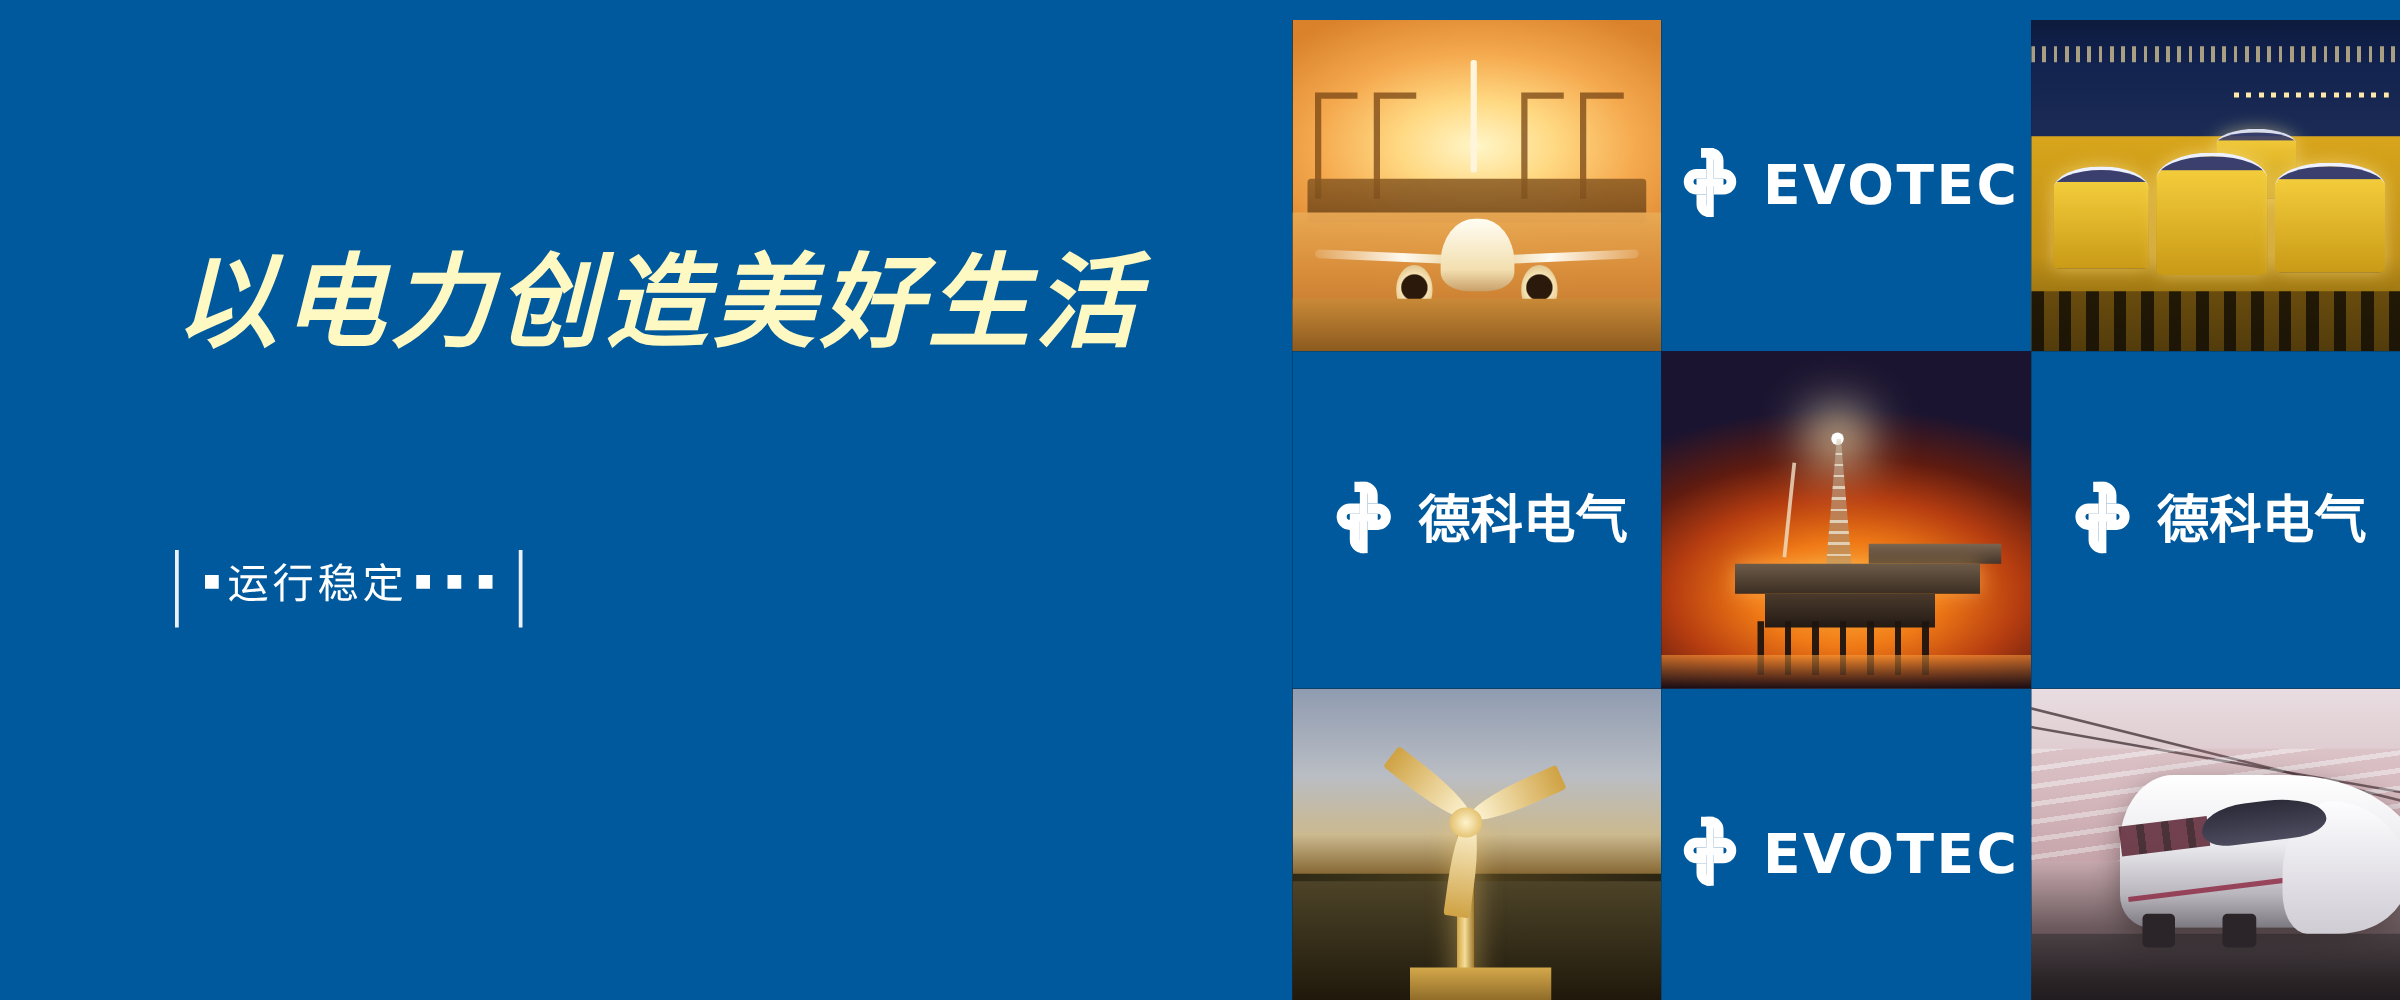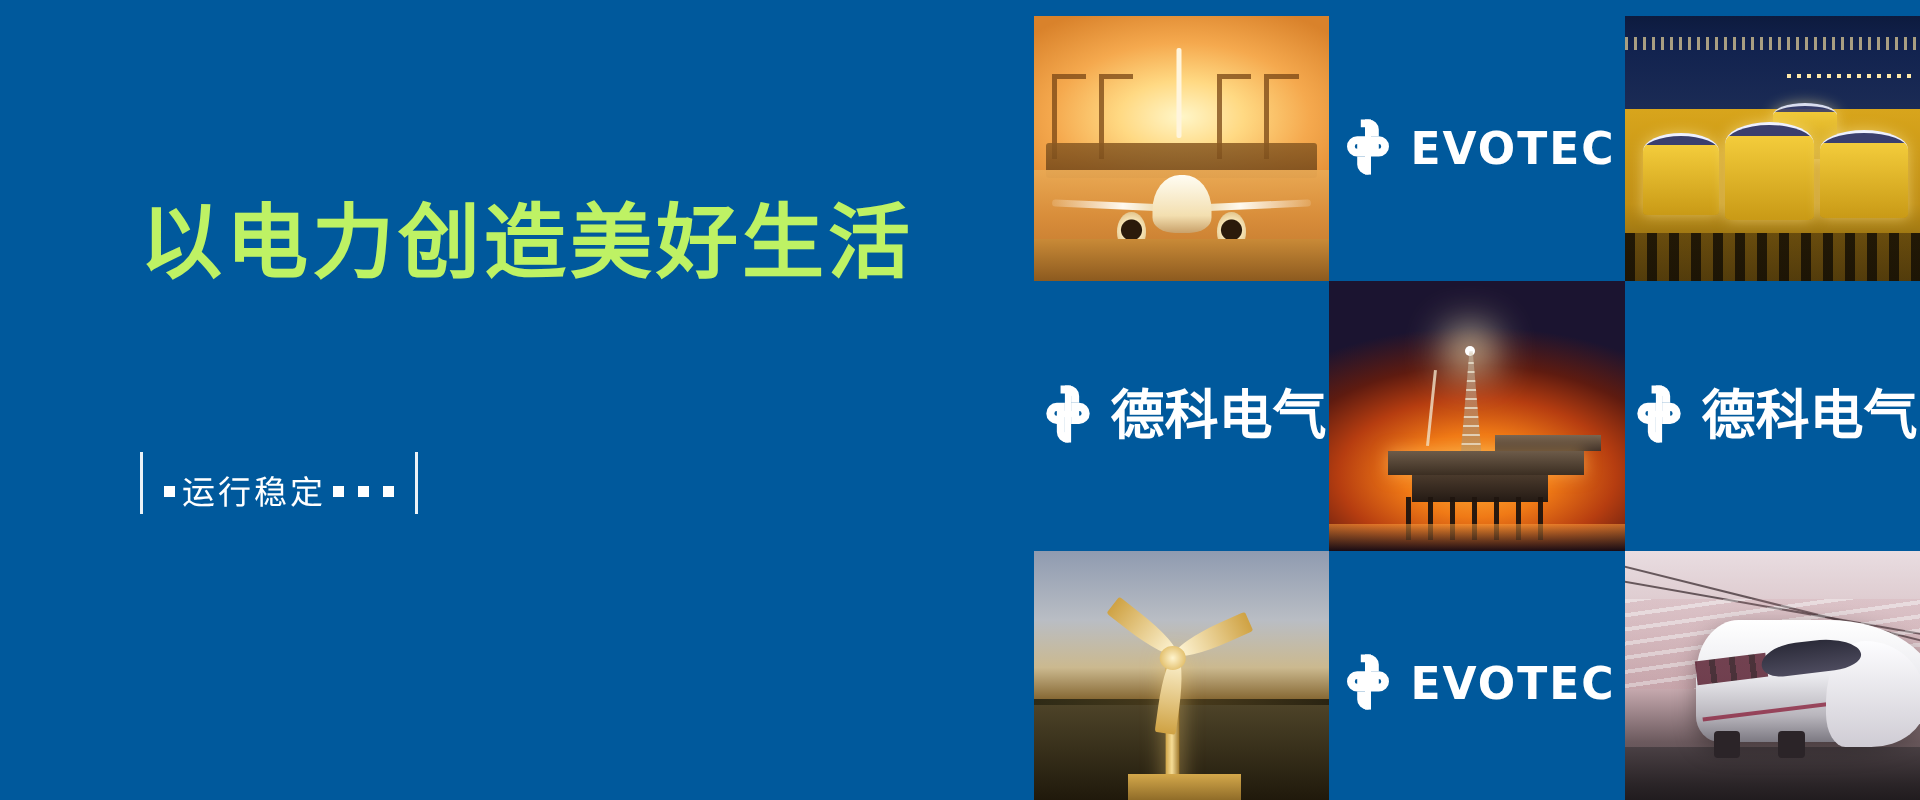--- a/index.html
+++ b/index.html
@@ -9,27 +9,28 @@
     background:#00599c;
     font-family:"Liberation Sans","DejaVu Sans",sans-serif;
   }
   .banner{position:relative;width:1920px;height:800px;background:#00599c;overflow:hidden;}
 
   
   .copy{position:absolute;left:0;top:0;width:1034px;height:800px;}
   .headline{
     position:absolute;left:140px;top:202px;
     font-size:82px;line-height:1.0;
-    font-weight:700;color:#bef264;
+    font-weight:700;color:#fef9c3;
     letter-spacing:4px;white-space:nowrap;
     font-family:"DejaVu Sans","Liberation Sans",sans-serif;
+    font-style:italic;
   }
   .tagline-wrap{
     position:absolute;left:140px;top:440px;
-    height:74px;display:flex;align-items:flex-end;
+    height:74px;display:flex;align-items:flex-start;
   }
   .rule{width:3px;height:62px;background:#ffffff;opacity:.92;flex:0 0 auto;}
   .tagline{
     display:flex;align-items:center;
     padding:0 14px;white-space:nowrap;
     font-size:33px;color:#ffffff;letter-spacing:3px;font-weight:400;
     font-family:"DejaVu Sans","Liberation Sans",sans-serif;
   }
   .bullet{
     display:inline-block;width:11px;height:11px;background:#ffffff;
@@ -53,21 +54,21 @@
 
   
   .mark{flex:0 0 auto;}
   .logo-row{display:flex;align-items:center;gap:12px;}
   .wordmark{
     font-family:"DejaVu Sans","Liberation Sans",sans-serif;
     color:#fff;font-weight:700;font-size:44px;letter-spacing:2px;
     line-height:1;white-space:nowrap;
   }
   .wordmark.cn{
-    font-size:54px;letter-spacing:0px;font-weight:700;
+    font-size:42px;letter-spacing:0px;font-weight:700;
   }
 
   
   .scene{position:absolute;inset:0;}
 
   
   .sc-airport{
     background:
       radial-gradient(ellipse 70% 45% at 50% 38%, #fff6c8 0%, #ffd983 30%, #f5a94e 62%, #d9822b 100%);
   }

